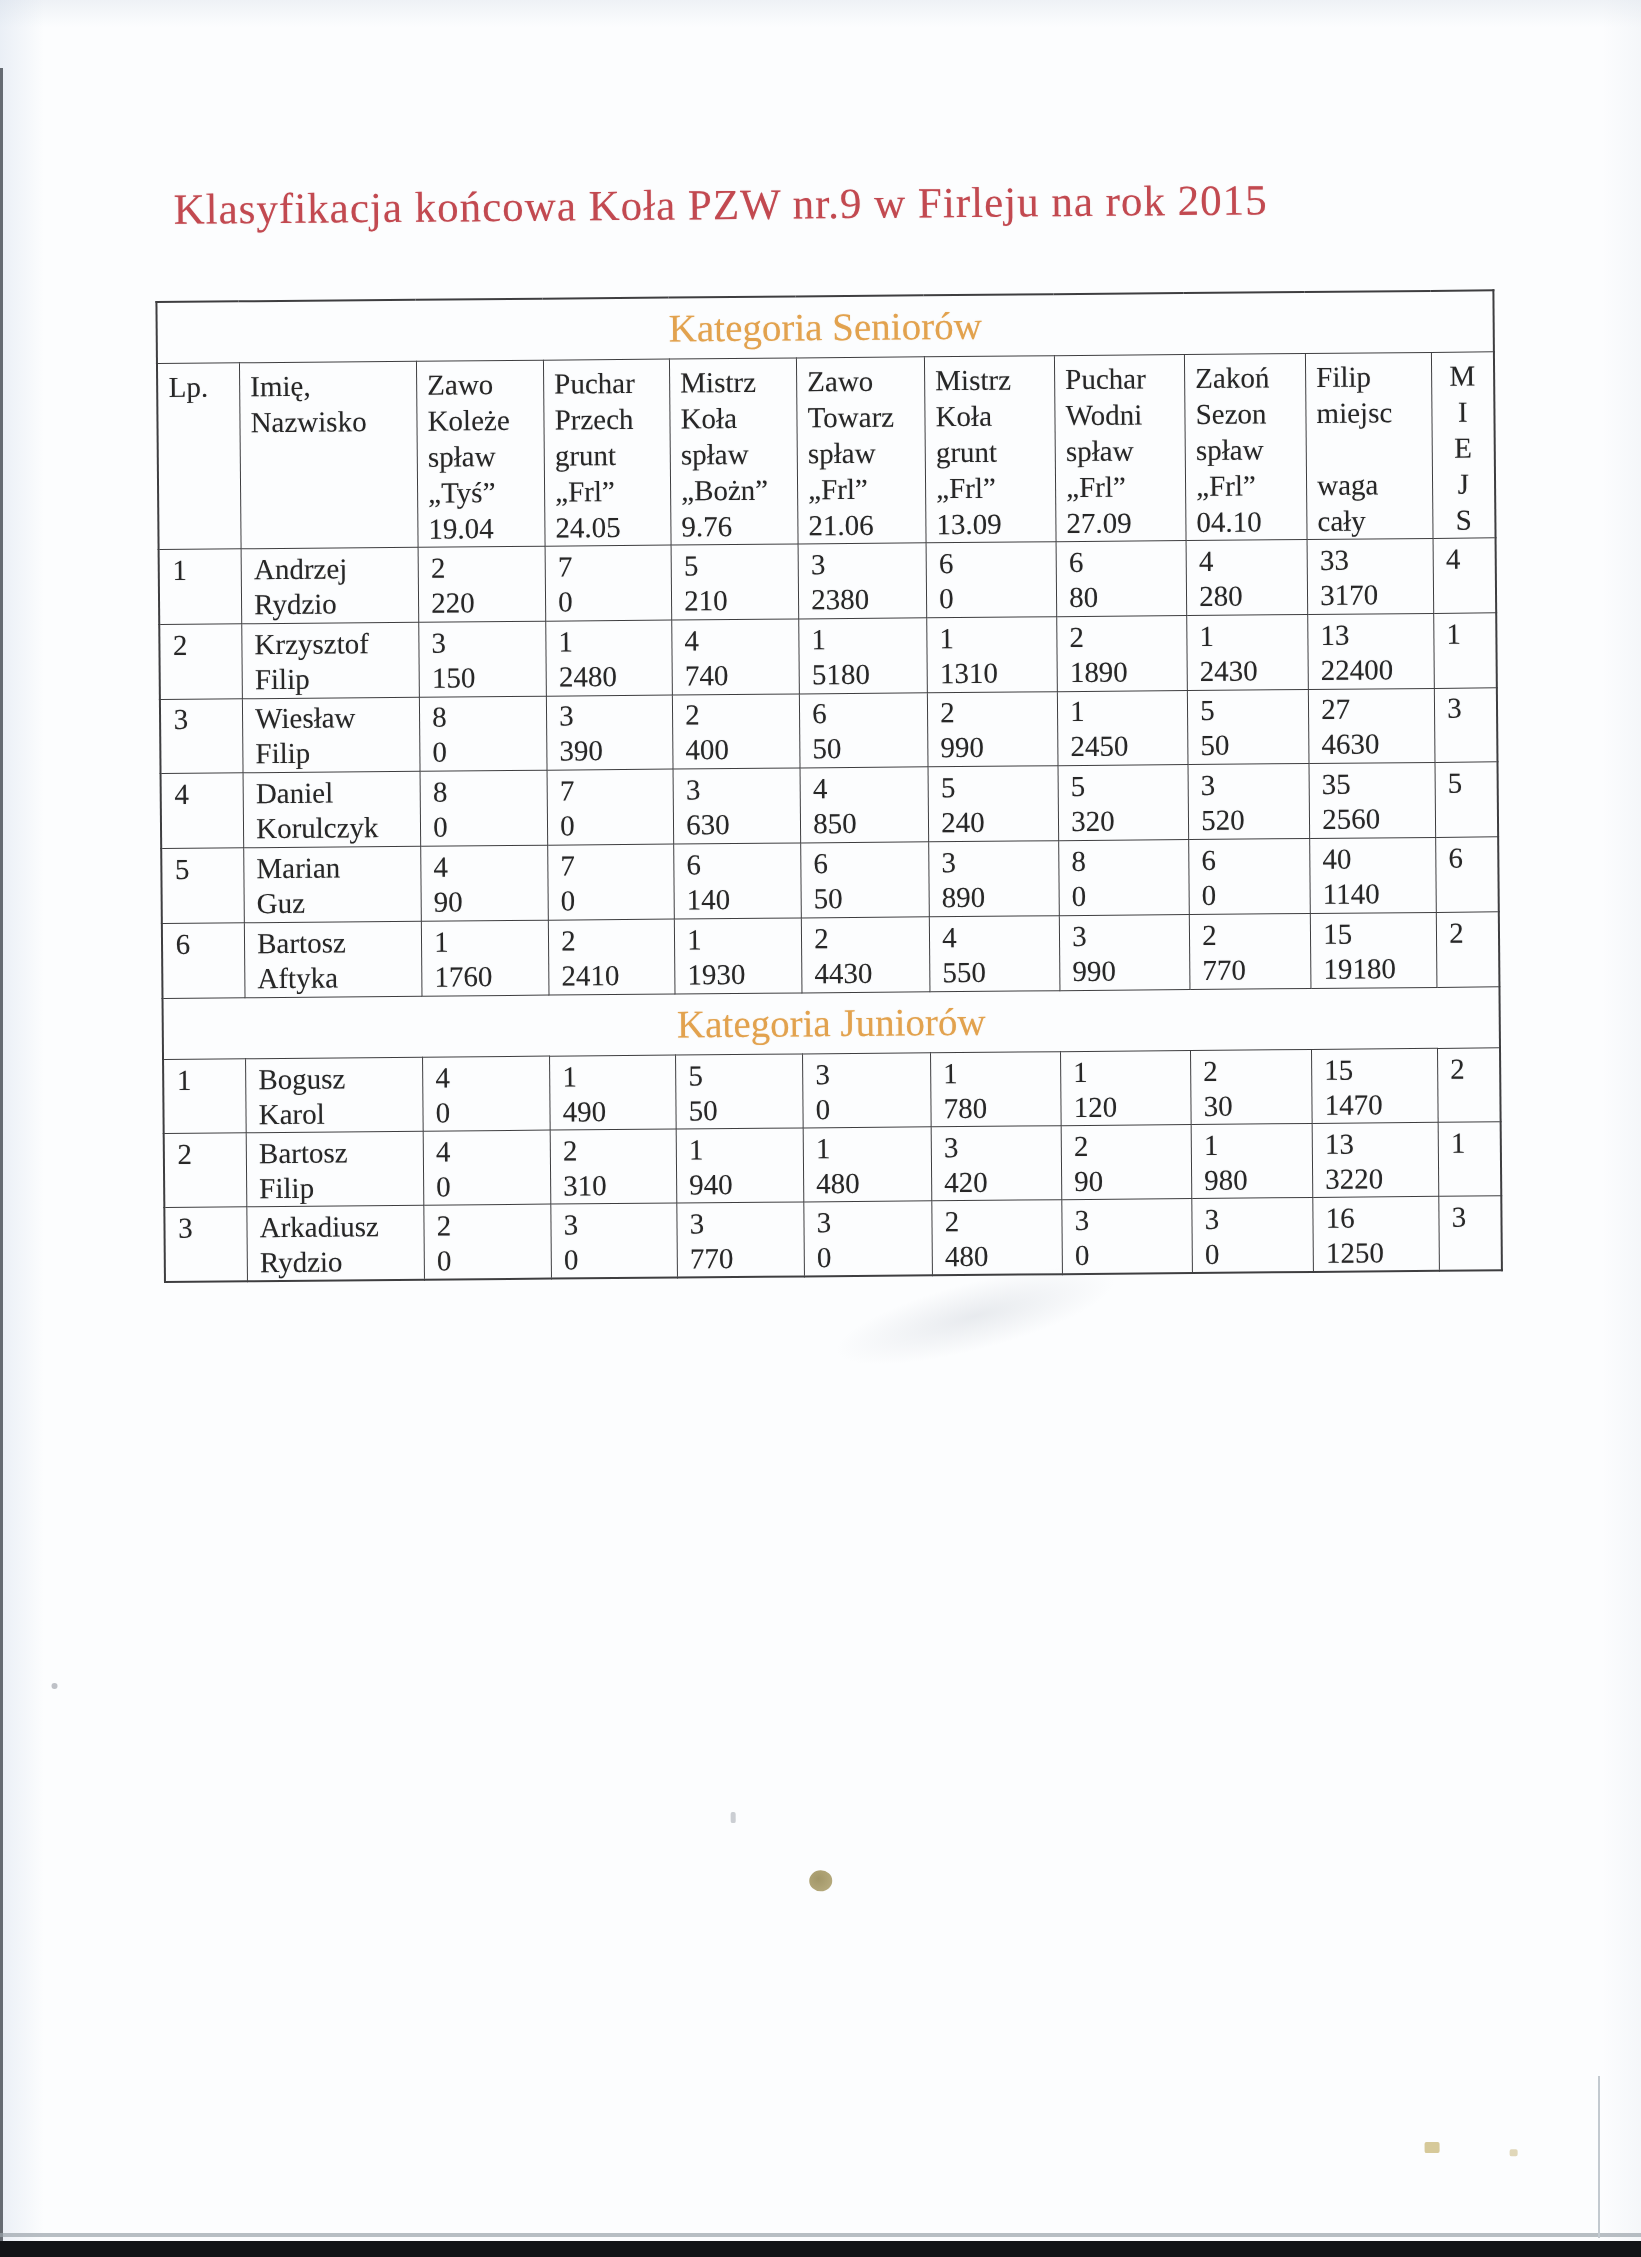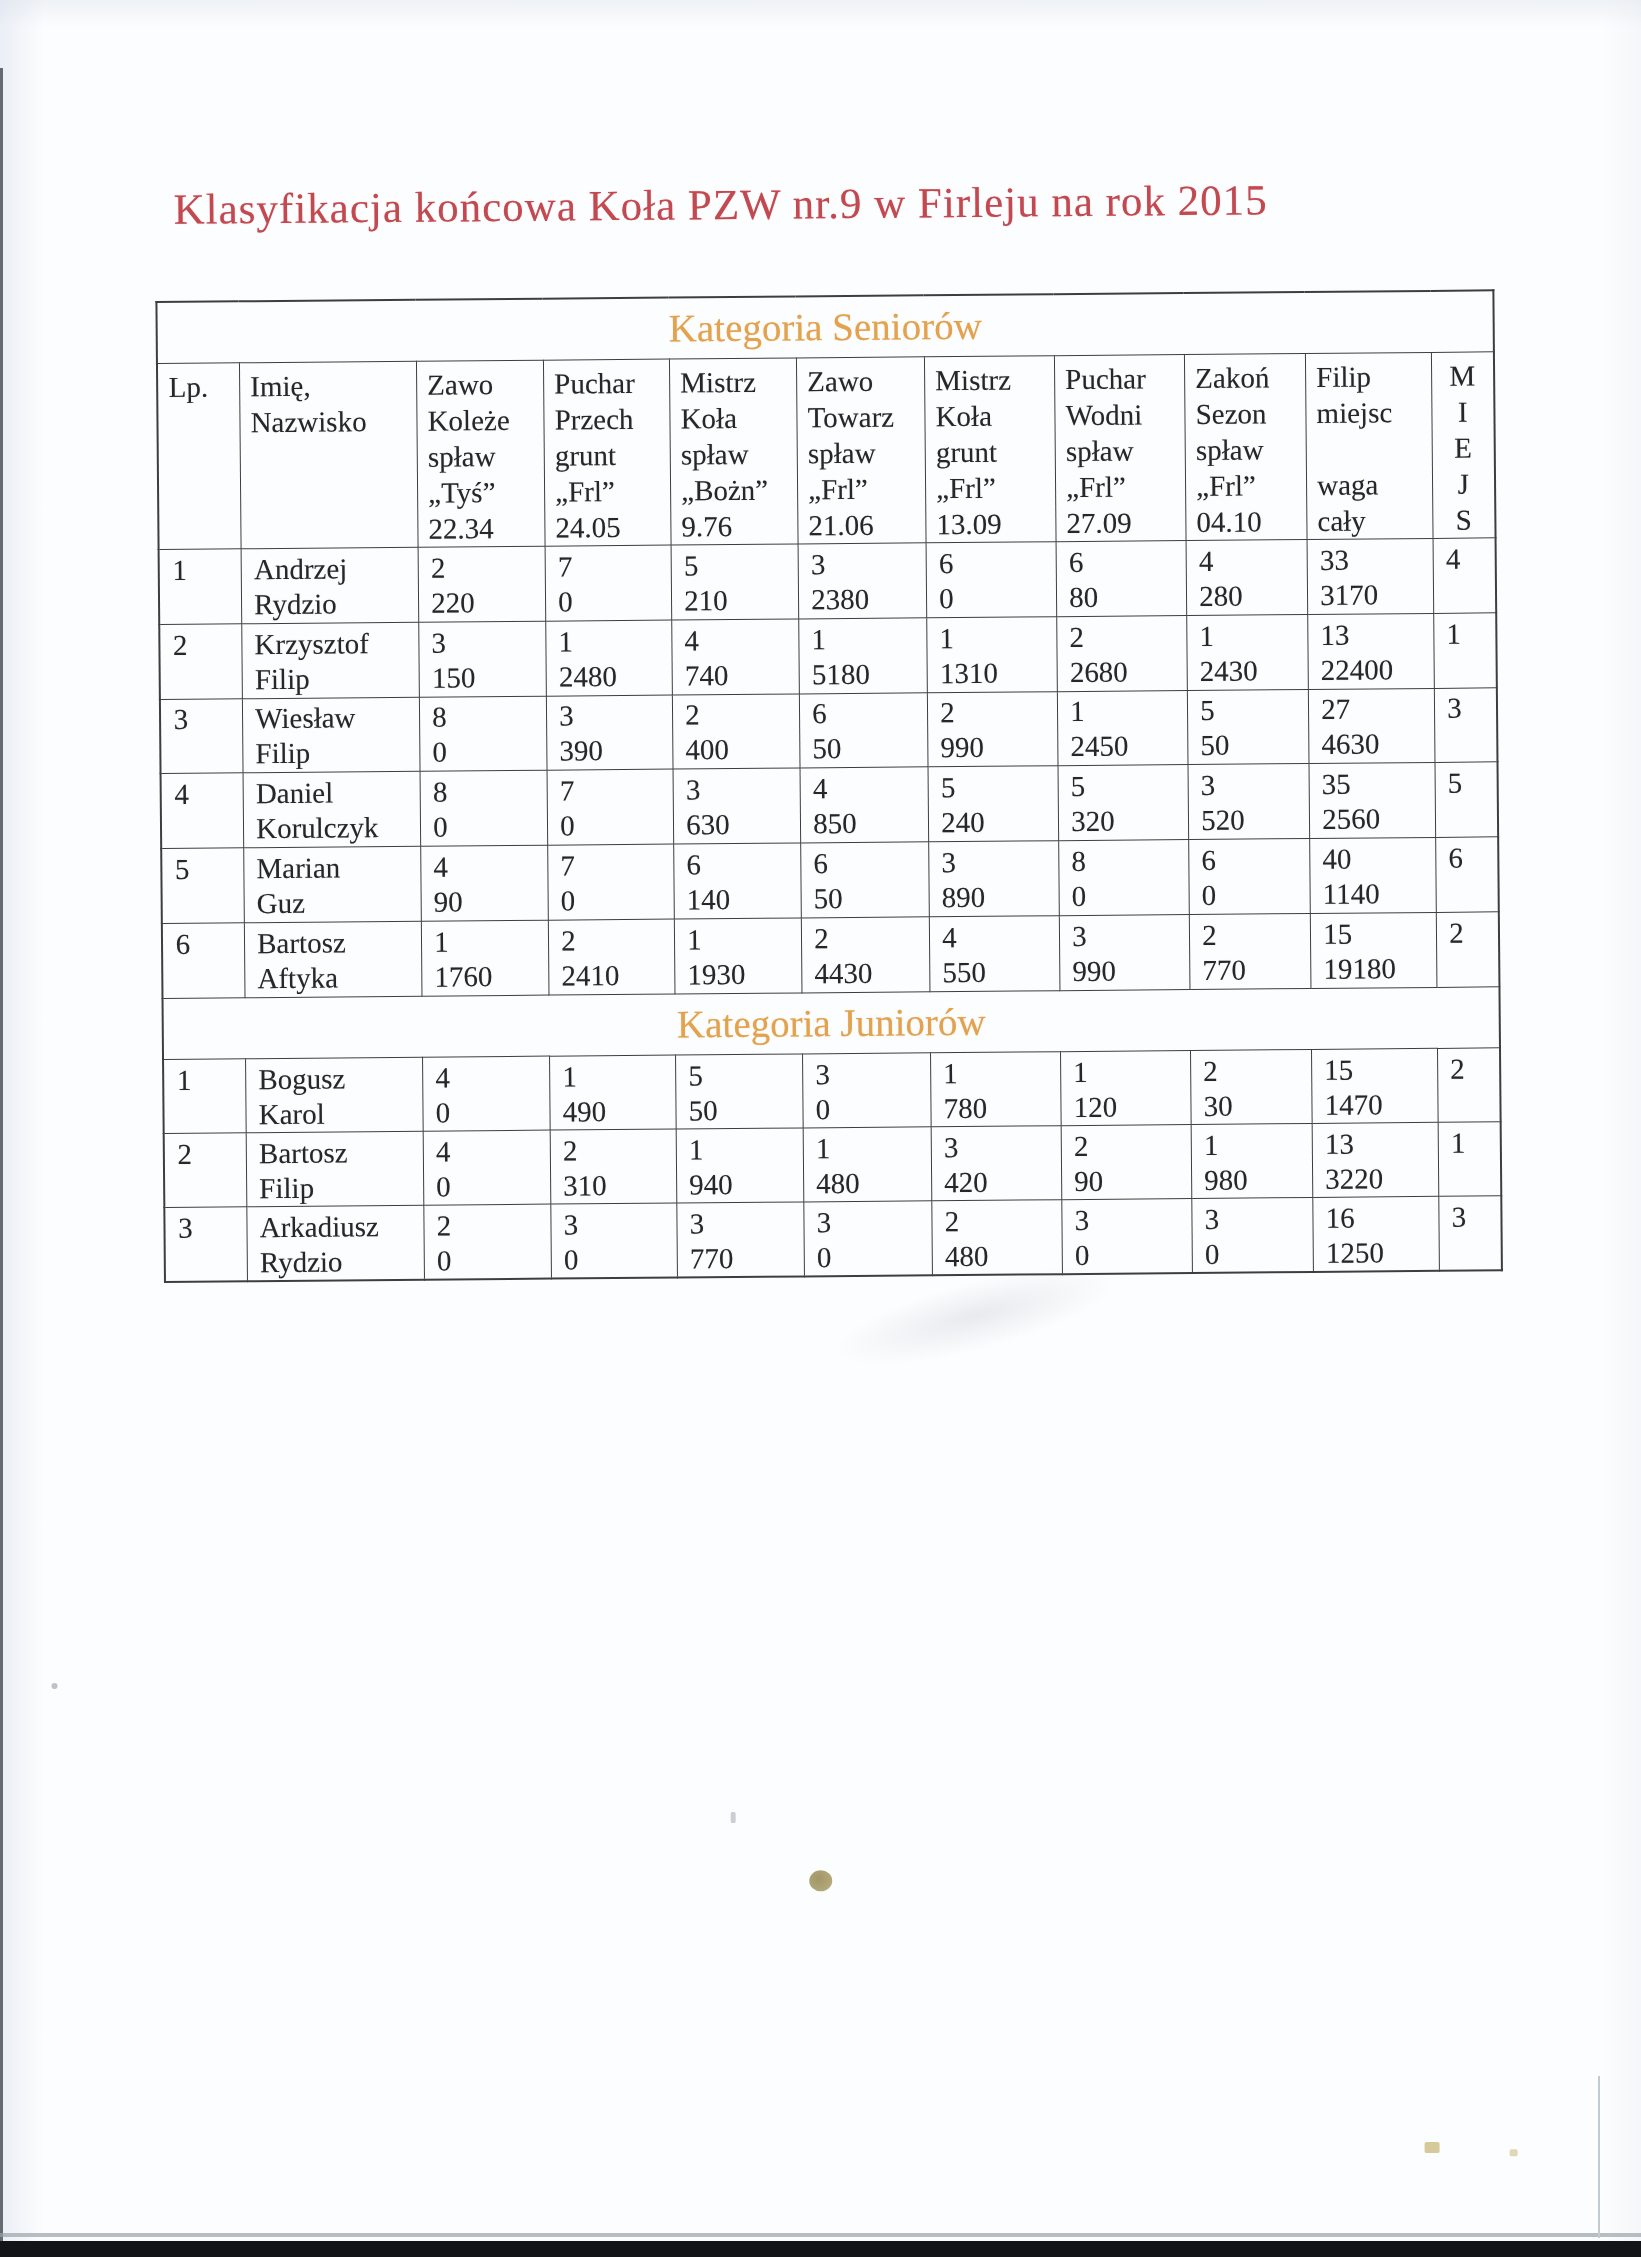--- a/index.html
+++ b/index.html
@@ -85,21 +85,21 @@
           </td>
           <td class="hcell">
             <div class="hline">Imię,</div>
             <div class="hline">Nazwisko</div>
           </td>
           <td class="hcell">
             <div class="hline">Zawo</div>
             <div class="hline">Koleże</div>
             <div class="hline">spław</div>
             <div class="hline">„Tyś”</div>
-            <div class="hline">22.34</div>
+            <div class="hline">19.04</div>
           </td>
           <td class="hcell">
             <div class="hline">Puchar</div>
             <div class="hline">Przech</div>
             <div class="hline">grunt</div>
             <div class="hline">„Frl”</div>
             <div class="hline">24.05</div>
           </td>
           <td class="hcell">
             <div class="hline">Mistrz</div>
@@ -218,21 +218,21 @@
           <td class="cell num">
             <div class="line">1</div>
             <div class="line">5180</div>
           </td>
           <td class="cell num">
             <div class="line">1</div>
             <div class="line">1310</div>
           </td>
           <td class="cell num">
             <div class="line">2</div>
-            <div class="line">2680</div>
+            <div class="line">1890</div>
           </td>
           <td class="cell num">
             <div class="line">1</div>
             <div class="line">2430</div>
           </td>
           <td class="cell num">
             <div class="line">13</div>
             <div class="line">22400</div>
           </td>
           <td class="cell pos">

